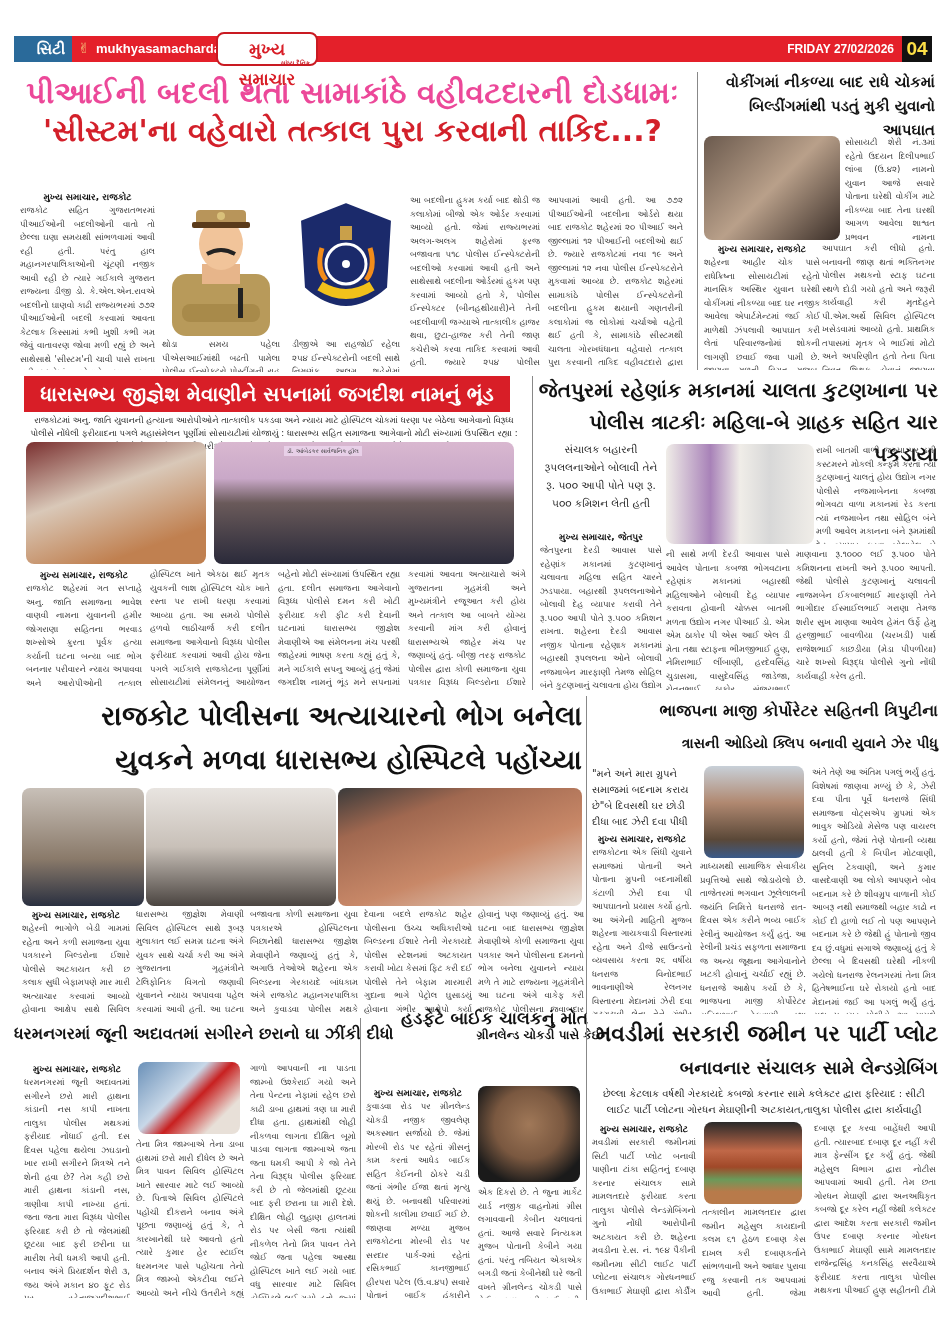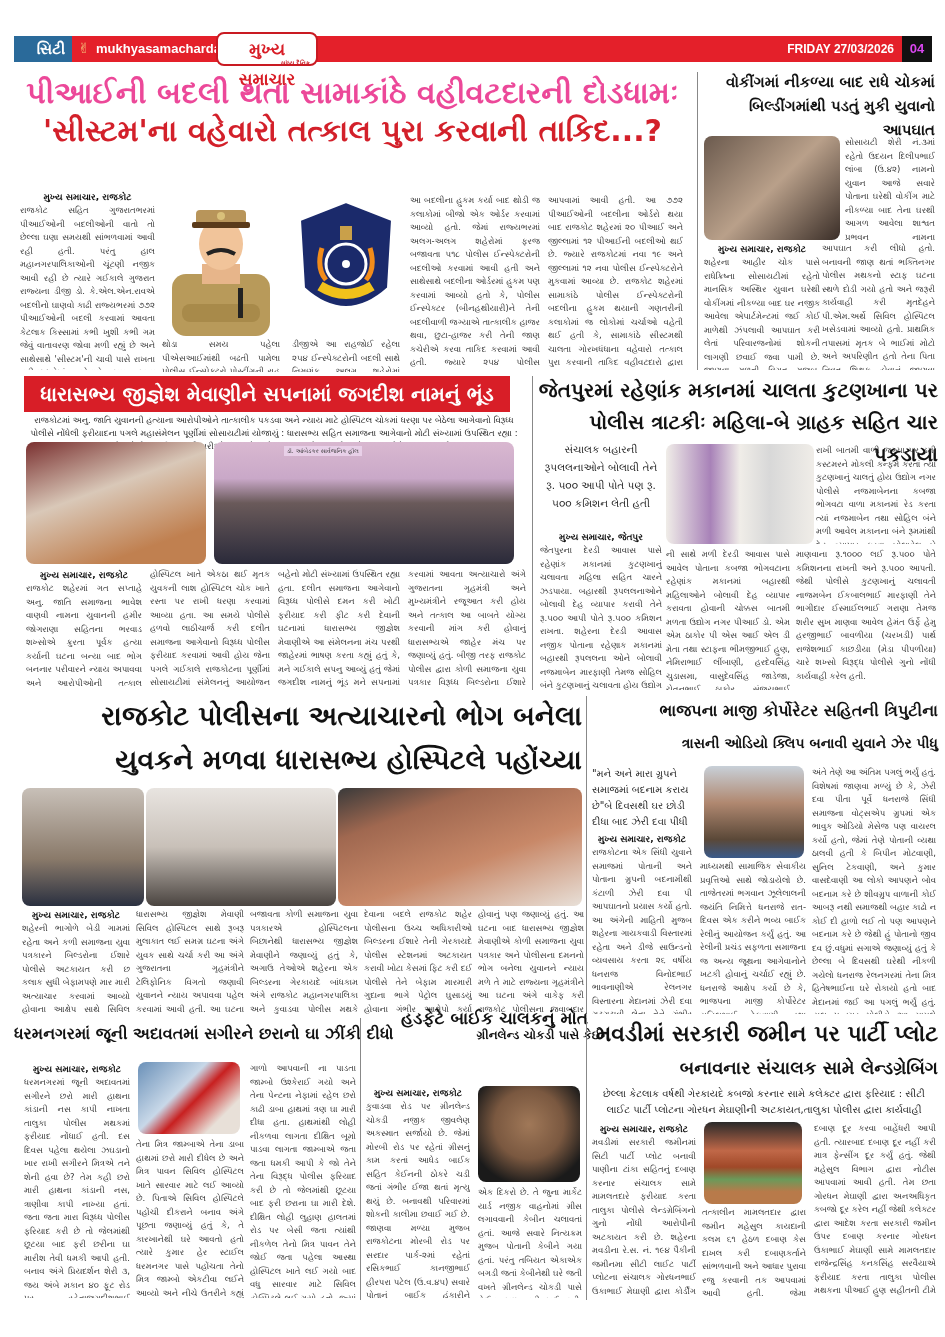--- a/index.html
+++ b/index.html
@@ -5,21 +5,21 @@
 *{box-sizing:border-box;margin:0;padding:0}
 body{width:945px;height:1337px;background:#fff;font-family:"DejaVu Sans",sans-serif;color:#111;position:relative;overflow:hidden}
 .abs{position:absolute}
 .mast{position:absolute;left:14px;top:36px;width:918px;height:26px}
 .mast .sec{position:absolute;left:0;top:0;width:74px;height:26px;background:#2a6a9a;color:#fff;font-weight:bold;font-size:15px;text-align:center;line-height:26px}
 .mast .red{position:absolute;left:58px;top:0;width:830px;height:26px;background:#e4202a}
 .mast .email{position:absolute;left:82px;top:0;color:#fff;font-size:13px;line-height:26px;font-weight:bold;font-family:"Liberation Sans",sans-serif}
 .mast .hand{position:absolute;left:64px;top:4px;font-size:14px;color:#f5c27a}
 .mast .logo{position:absolute;left:202px;top:-4px;width:102px;height:34px;background:#fff;border:2px solid #c91a22;border-radius:8px;color:#d81e27;font-weight:bold;font-size:17px;text-align:center;line-height:30px}
 .mast .date{position:absolute;right:38px;top:0;color:#fff;font-size:12px;line-height:26px;font-weight:bold;font-family:"Liberation Sans",sans-serif}
-.mast .pg{position:absolute;right:0;top:0;width:30px;height:26px;background:#111;color:#d946ef;font-weight:bold;font-size:13px;text-align:center;line-height:26px;font-family:"Liberation Sans",sans-serif}
+.mast .pg{position:absolute;right:0;top:0;width:30px;height:26px;background:#111;color:#fde047;font-weight:bold;font-size:19px;text-align:center;line-height:26px;font-family:"Liberation Sans",sans-serif}
 .h-blue{color:#ec4899;font-weight:bold;font-size:30px;text-align:center;line-height:38px}
 .h-red{color:#d3202a;font-weight:bold;font-size:30px;text-align:center;line-height:38px}
 .h-black{color:#111;font-weight:bold;text-align:right}
 .sub{font-size:11.5px;color:#222;text-align:center}
 .col{font-size:8.5px;line-height:13.5px;color:#333;text-align:justify}
 .byline{font-size:9px;font-weight:bold;color:#111;text-align:center;line-height:14px}
 .vline{position:absolute;width:1px;background:#888}
 .img{position:absolute;border-radius:8px;overflow:hidden}
 .banner{position:absolute;background:#d81e27;color:#fff;font-weight:bold;text-align:center}
 .pull{font-size:11.5px;line-height:18px;color:#222}
@@ -29,21 +29,21 @@
 
 <div class="mast">
   <div class="sec">સિટી</div>
   <div class="red"></div>
   <span class="hand">✌</span>
   <span class="email">mukhyasamachardaily@gmail.com</span>
   <div class="logo">
     <span>મુખ્ય સમાચાર</span>
     <span style="position:absolute;right:6px;bottom:-3px;font-size:6px;color:#c91a22;line-height:8px">સાંધ્ય દૈનિક</span>
   </div>
-  <span class="date">FRIDAY 27/03/2026</span>
+  <span class="date">FRIDAY 27/02/2026</span>
   <span class="pg">04</span>
 </div>
 
 <div class="abs" style="left:20px;top:74px;width:665px">
   <div class="h-blue">પીઆઈની બદલી થતા સામાકાંઠે વહીવટદારની દોડધામઃ</div>
   <div class="h-red">'સીસ્ટમ'ના વહેવારો તત્કાલ પુરા કરવાની તાકિદ...?</div>
 </div>
 <div class="abs byline" style="left:20px;top:190px;width:135px">મુખ્ય સમાચાર, રાજકોટ</div>
 <div class="abs col" style="left:20px;top:204px;width:135px;height:166px;overflow:hidden">રાજકોટ સહિત ગુજરાતભરમાં પીઆઈઓની બદલીઓની વાતો તો છેલ્લા ઘણા સમયથી સાંભળવામાં આવી રહી હતી. પરંતુ હાલ મહાનગરપાલિકાઓની ચૂંટણી નજીક આવી રહી છે ત્યારે ગઈકાલે ગુજરાત રાજ્યના ડીજી ડો. કે.એલ.એન.રાવએ બદલીનો ઘાણવો કાઢી રાજ્યભરમાં ૭૭૨ પીઆઈઓની બદલી કરવામાં આવતા કેટલાક કિસ્સામાં કભી ખુશી કભી ગમ જેવું વાતાવરણ જોવા મળી રહ્યું છે અને સાથેસાથે 'સીસ્ટમ'ની ચાવી પાસે રાખતા વહીવટદારોમાં વહેવારો પુરા કરવા દોડધામ મચી હોવાનું સાંભળવામાં આવી રહ્યું છે. ગુજરાતમાં ફરજ બજાવી રહેલા પોલીસ ઈન્સ્પેક્ટરોમાં ઘણા લોકોને ત્રણ વર્ષથી ઉપરનો સમય વીતી ગયો હોય તથા હમણાંજ</div>
 

